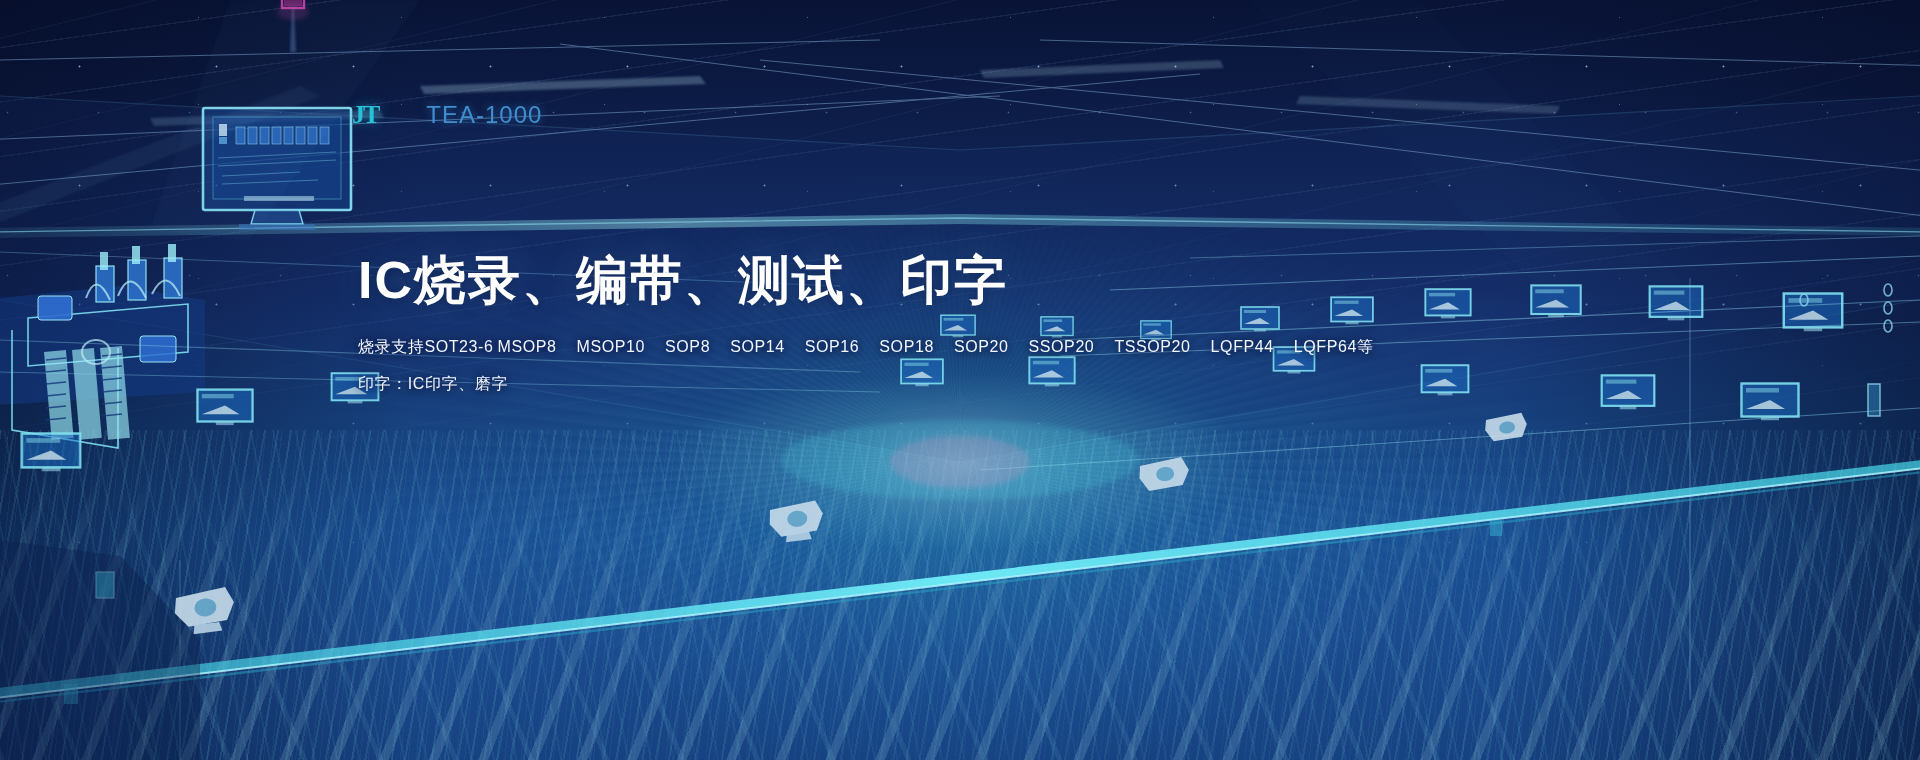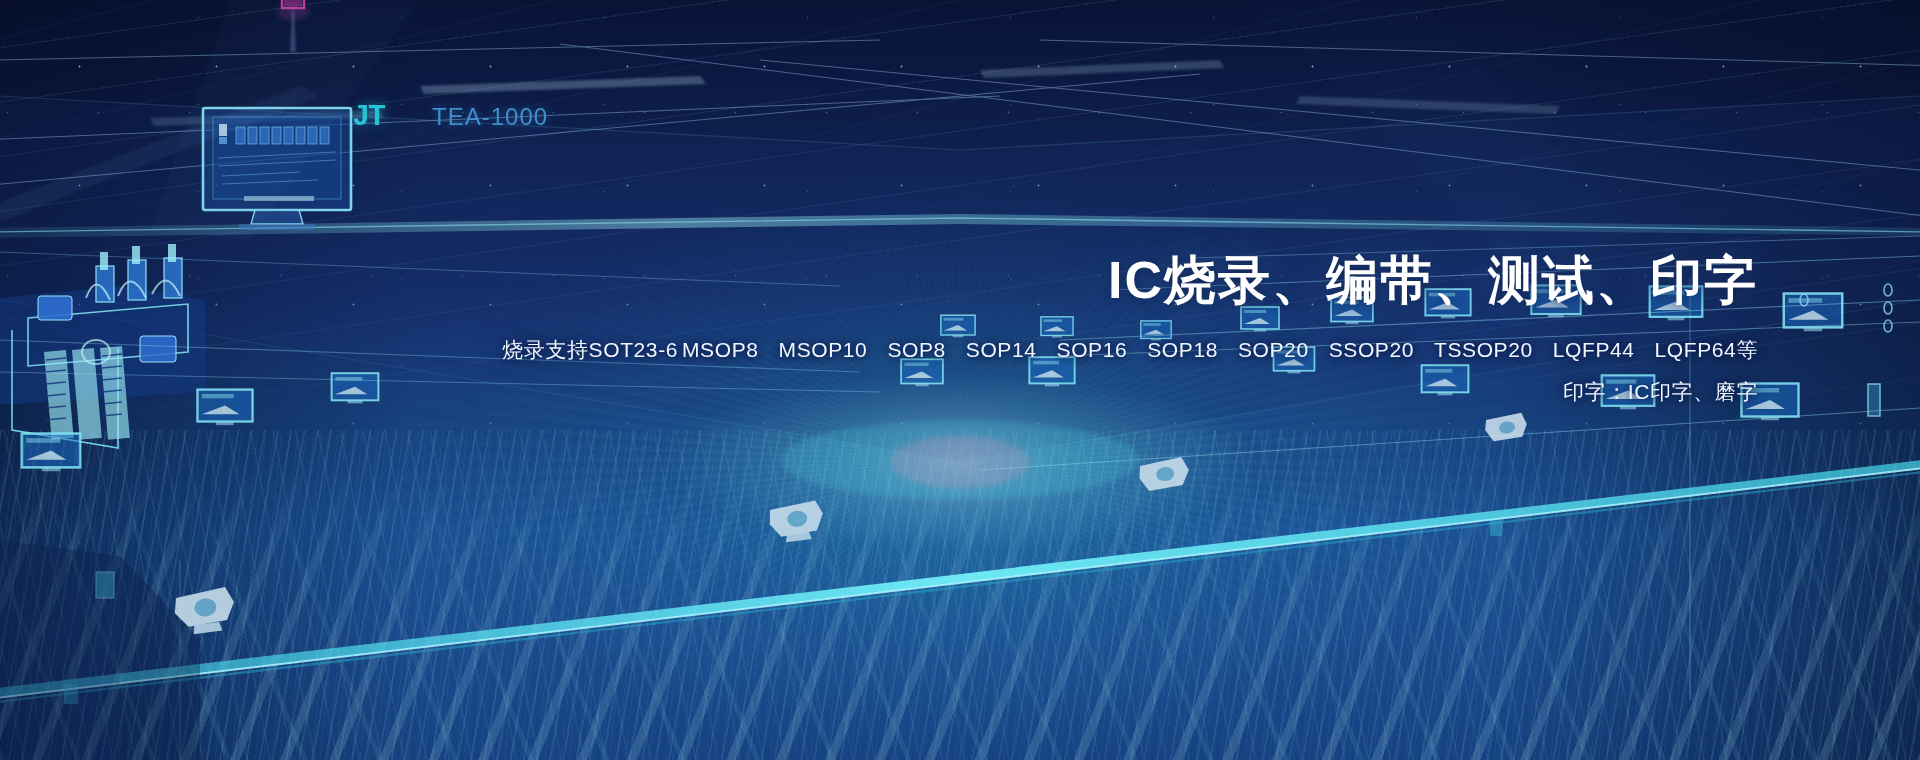--- a/index.html
+++ b/index.html
@@ -74,41 +74,41 @@
     background-image: repeating-conic-gradient(from 0deg at 960px 462px,
        rgba(170,240,250,.0) 0deg, rgba(170,240,250,.30) 0.45deg, rgba(170,240,250,.0) 1.9deg);
     -webkit-mask-image: radial-gradient(ellipse 880px 330px at 960px 462px, rgba(0,0,0,.9) 0%, rgba(0,0,0,.35) 45%, rgba(0,0,0,0) 80%);
             mask-image: radial-gradient(ellipse 880px 330px at 960px 462px, rgba(0,0,0,.9) 0%, rgba(0,0,0,.35) 45%, rgba(0,0,0,0) 80%);
   }
   .scene { position:absolute; inset:0; width:1920px; height:760px; }
 
   
   .logo-group { position:absolute; left:352px; top:100px; display:flex; align-items:baseline; gap:8px; }
   .logo-mark {
-    font-size:30px; font-weight:bold; letter-spacing:-2px;
+    font-size:26px; font-weight:bold; letter-spacing:-2px;
     color:#27c2d8; text-shadow:0 0 12px rgba(40,200,225,.55);
-    font-family:Liberation Mono, monospace;
+    font-family:Liberation Serif, serif;
   }
   .logo-model {
     font-size:24px; color:#3f8fd0; letter-spacing:1px;
     text-shadow:0 0 9px rgba(70,150,215,.5);
     margin-left:40px;
   }
 
   
-  .content { position:absolute; left:358px; top:250px; width:1400px;text-align:right; }
+  .content { position:absolute; left:358px; top:250px; width:1400px; }
   .title {
     font-size:52px; font-weight:bold; color:#ffffff;
     letter-spacing:2px; line-height:1.18;
     text-shadow:0 2px 14px rgba(8,26,70,.85), 0 0 30px rgba(120,190,255,.30);
     white-space:nowrap;
   }
   .subs { margin-top:28px; }
   .sub-line {
-    font-size:21px; color:#f2f7ff; line-height:1.0;
+    font-size:16px; color:#f2f7ff; line-height:1.0;
     letter-spacing:.6px; white-space:nowrap;
     text-shadow:0 1px 7px rgba(6,20,58,.92), 0 0 16px rgba(10,30,80,.7);
     margin-bottom:21px;
   }
   .sub-line:last-child { margin-bottom:8px; }
   .pk { display:inline-block; margin-right:20px; }
   .pk:last-child { margin-right:0; }
   .lead { display:inline-block; margin-right:4px; }
 </style>
 </head>

